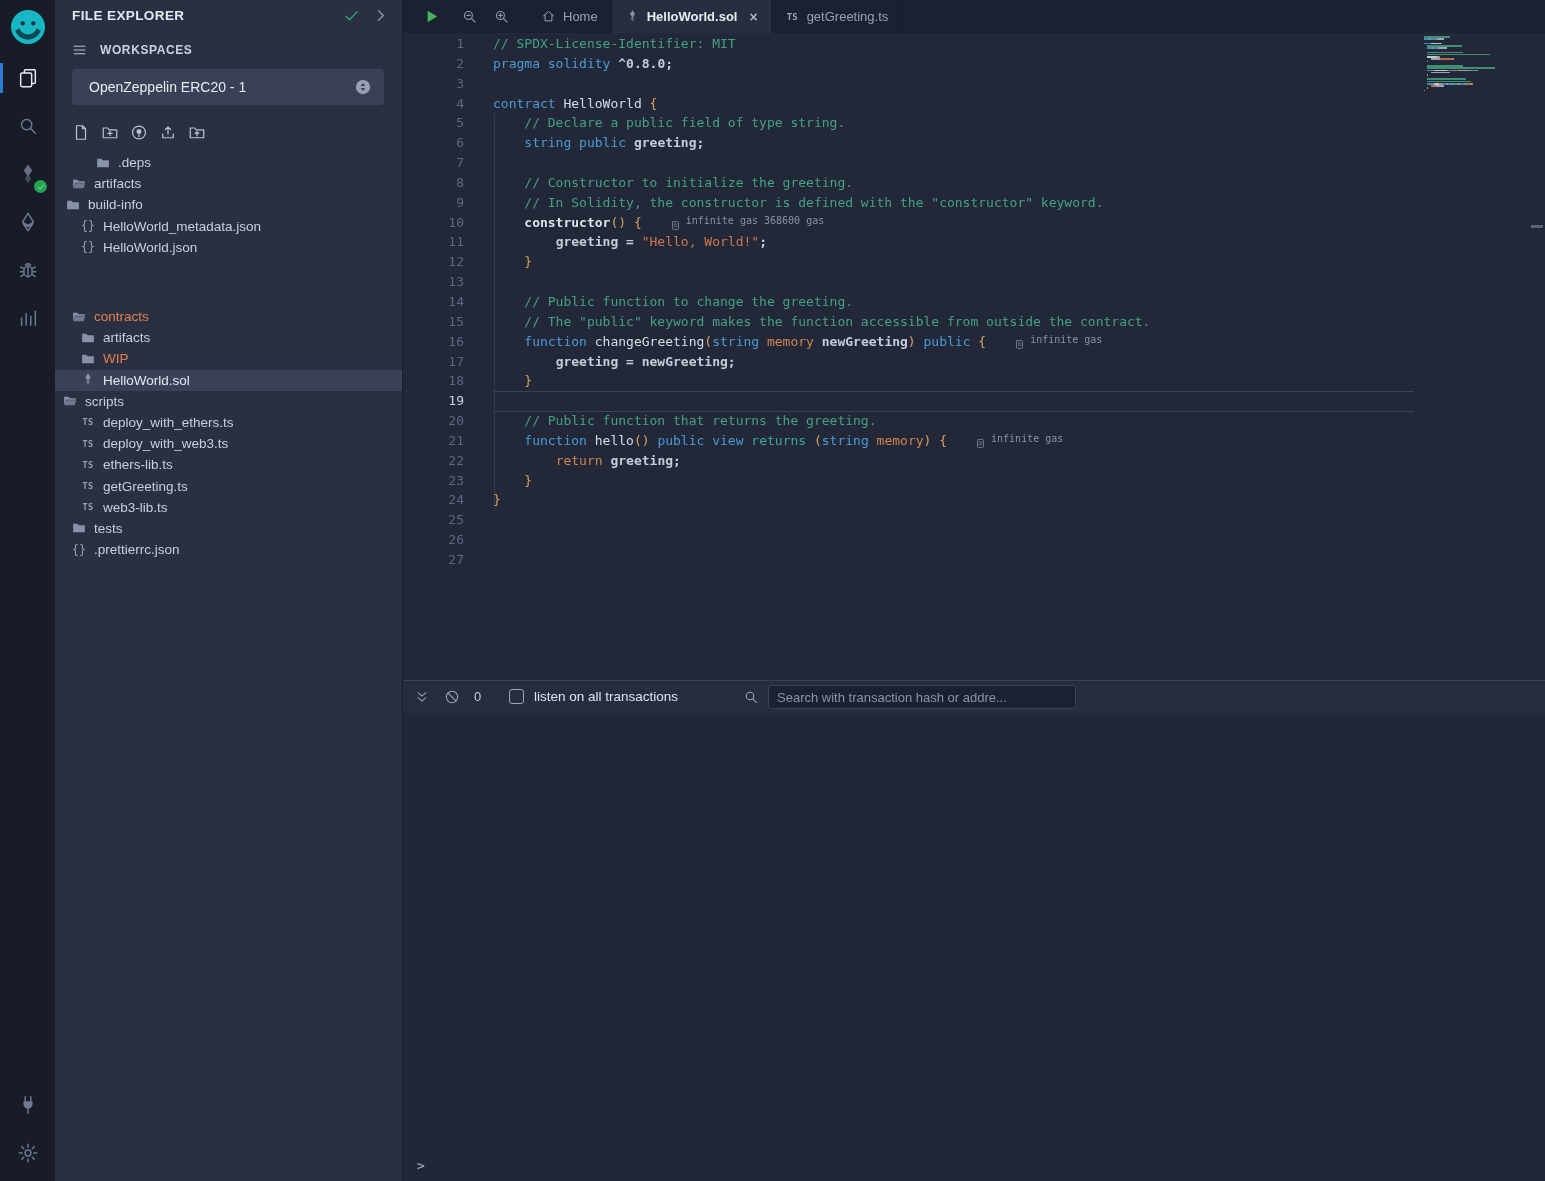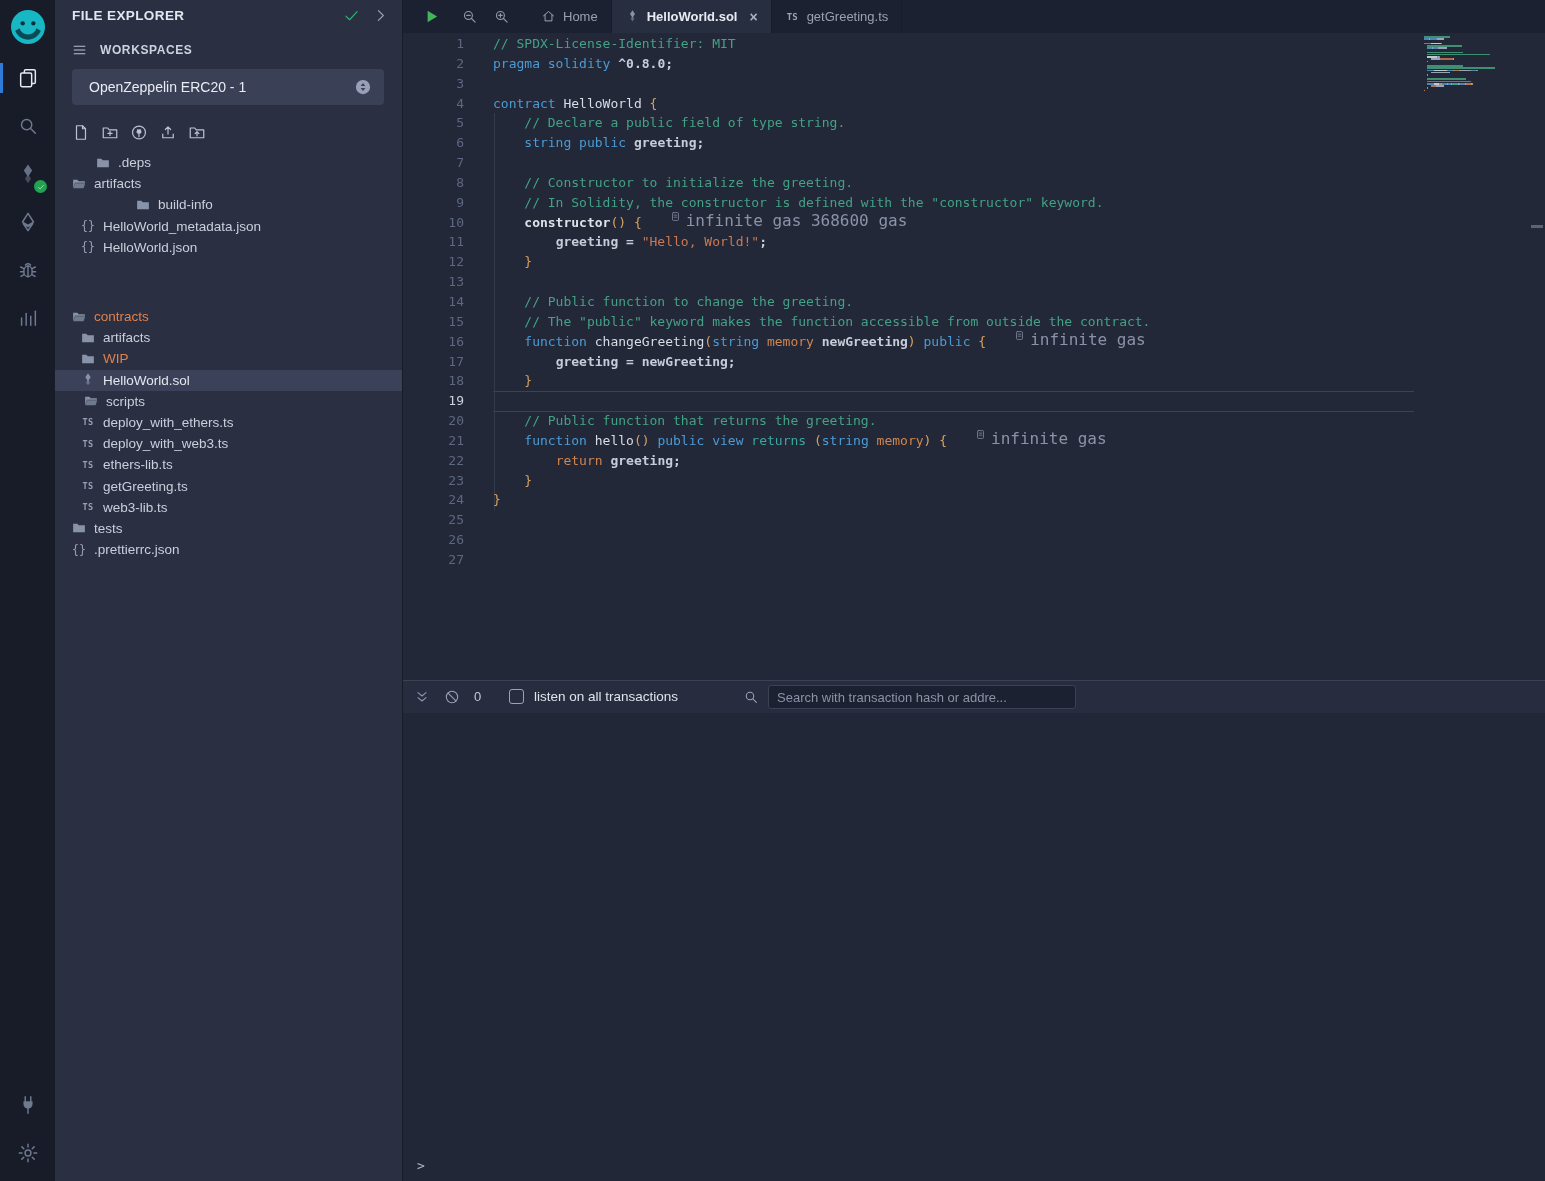--- a/index.html
+++ b/index.html
@@ -84,22 +84,22 @@
     font-family:"DejaVu Sans Mono", monospace; font-size:13px; color:#c6ccd8; }
   .tk-com { color:#44a186; }
   .tk-kw  { color:#4b9bd6;margin-top:40px; }
   .tk-kw2 { color:#38a8a0; }
   .tk-str { color:#cc7852; }
   .tk-orn { color:#cf854f; }
   .tk-id  { color:#c6ccd8;font-weight:bold; }
   .tk-fn  { color:#d7dce6; }
   .tk-ctor{ color:#dde1ea; font-weight:700; }
   .tk-br  { color:#d7a35f; }
-  .gas { display:inline-flex; align-items:flex-start; gap:5px; margin-left:28px; color:#8a93a7;
-    font-size:16px; vertical-align:middle; transform:translateY(-2px); }
+  .gas { display:inline-flex; align-items:flex-end; gap:5px; margin-left:28px; color:#8a93a7;
+    font-size:10px; vertical-align:middle; transform:translateY(-2px); }
   .gas .gi { width:11px; height:11px; }
   .current-line { position:absolute; left:90px; width:921px; top:358.3px; height:20.8px;
     border-top:1px solid #3a4258; border-bottom:1px solid #3a4258; pointer-events:none; }
   .indent-guide { position:absolute; left:91px; top:80.4px; height:397px; width:1px;
     background:#323a4e; pointer-events:none; }
   .minimap { position:absolute; left:1021px; top:3px; width:80px; cursor:pointer; }
   .mm-line { height:1.6px; margin-bottom:0.65px; display:flex; }
   .mm-seg { height:100%; }
   .ovr-marker { position:absolute; right:2px; top:192px; width:12px; height:3px; background:#5a6378; }
 
@@ -298,21 +298,21 @@
       </div>
       <div class="tree-row" style="padding-left: 16px;">
         <span class="tree-ico">
           <svg viewBox="0 0 24 24" fill="none" stroke="currentColor" stroke-width="1.6" stroke-linecap="round" stroke-linejoin="round">
             <path d="M3.2 5.5h6.3l2 2.3h9.3v2.2H6L3.2 18.5Z" fill="currentColor" stroke="none"></path>
             <path d="M6.2 10.9h15.2l-2.6 7.6H3.5Z" fill="currentColor" stroke="none" opacity=".75"></path>
           </svg>
         </span>
         <span class="tree-label">artifacts</span>
       </div>
-      <div class="tree-row" style="padding-left: 41px; margin-left: 39px;">
+      <div class="tree-row" style="padding-left: 10px;">
         <span class="tree-ico">
           <svg viewBox="0 0 24 24" fill="none" stroke="currentColor" stroke-width="1.6" stroke-linecap="round" stroke-linejoin="round">
             <path d="M3.2 5.5h6.3l2 2.3h9.3v10.7H3.2Z" fill="currentColor" stroke="none"></path>
           </svg>
         </span>
         <span class="tree-label">build-info</span>
       </div>
       <div class="tree-row" style="padding-left: 25px;">
         <span class="tree-ico text json">{}</span>
         <span class="tree-label">HelloWorld_metadata.json</span>
@@ -348,21 +348,21 @@
       </div>
       <div class="tree-row selected" style="padding-left: 25px;">
         <span class="tree-ico sol">
           <svg viewBox="0 0 24 24" fill="none" stroke="currentColor" stroke-width="1.6" stroke-linecap="round" stroke-linejoin="round">
             <path d="M12 2 16 8 12 14 8 8Z" fill="currentColor" stroke="none" opacity=".85"></path>
             <path d="M12 11.2 15 15.6 12 20 9 15.6Z" fill="currentColor" stroke="none" opacity=".5"></path>
           </svg>
         </span>
         <span class="tree-label">HelloWorld.sol</span>
       </div>
-      <div class="tree-row" style="padding-left: 16px; margin-left: 12px;">
+      <div class="tree-row" style="padding-left: 7px;">
         <span class="tree-ico">
           <svg viewBox="0 0 24 24" fill="none" stroke="currentColor" stroke-width="1.6" stroke-linecap="round" stroke-linejoin="round">
             <path d="M3.2 5.5h6.3l2 2.3h9.3v2.2H6L3.2 18.5Z" fill="currentColor" stroke="none"></path>
             <path d="M6.2 10.9h15.2l-2.6 7.6H3.5Z" fill="currentColor" stroke="none" opacity=".75"></path>
           </svg>
         </span>
         <span class="tree-label">scripts</span>
       </div>
       <div class="tree-row" style="padding-left: 25px;">
         <span class="tree-ico text ts">TS</span>

